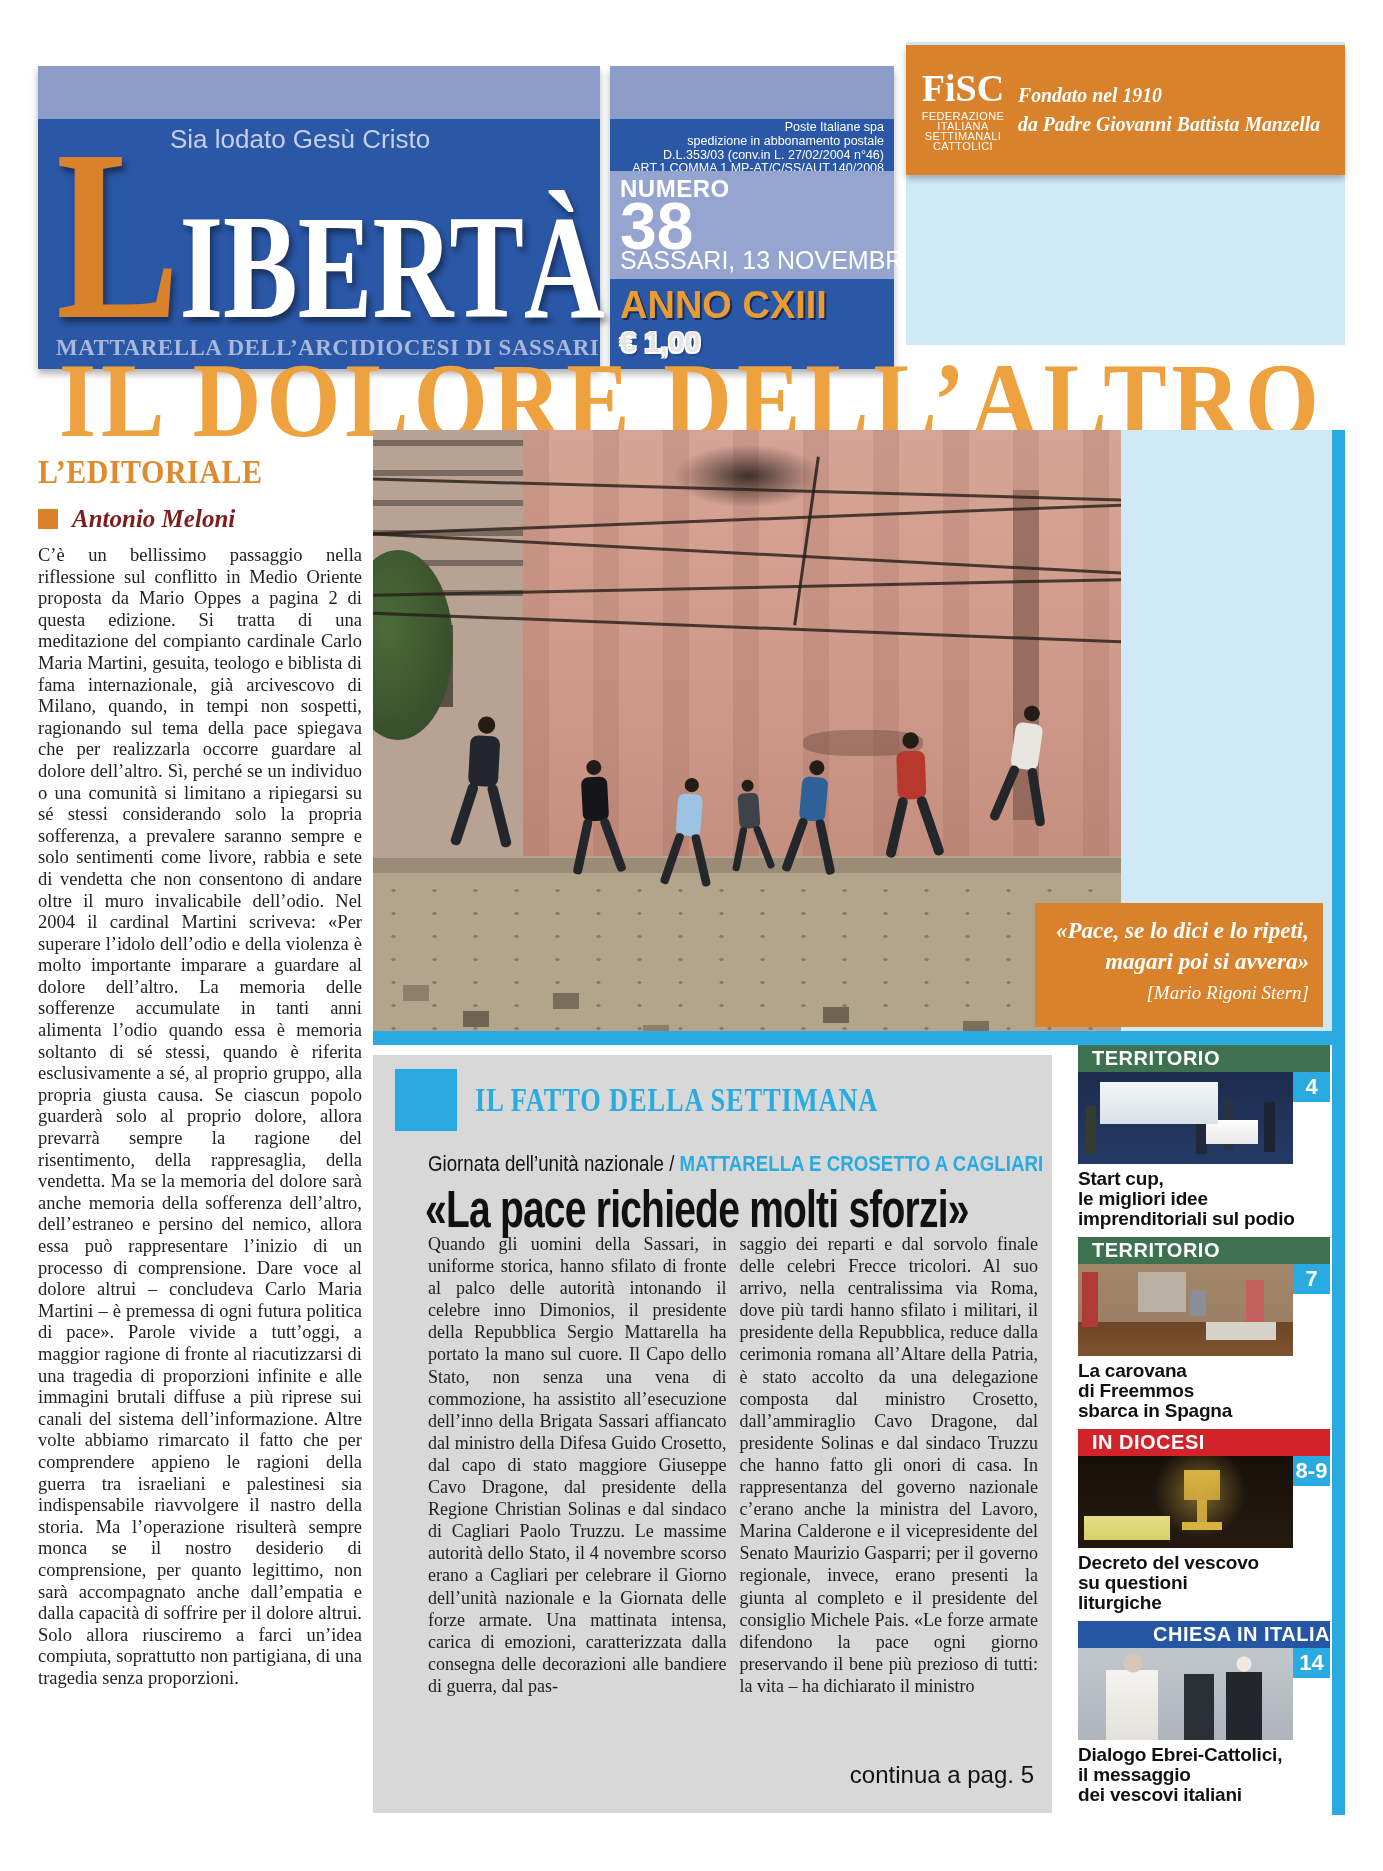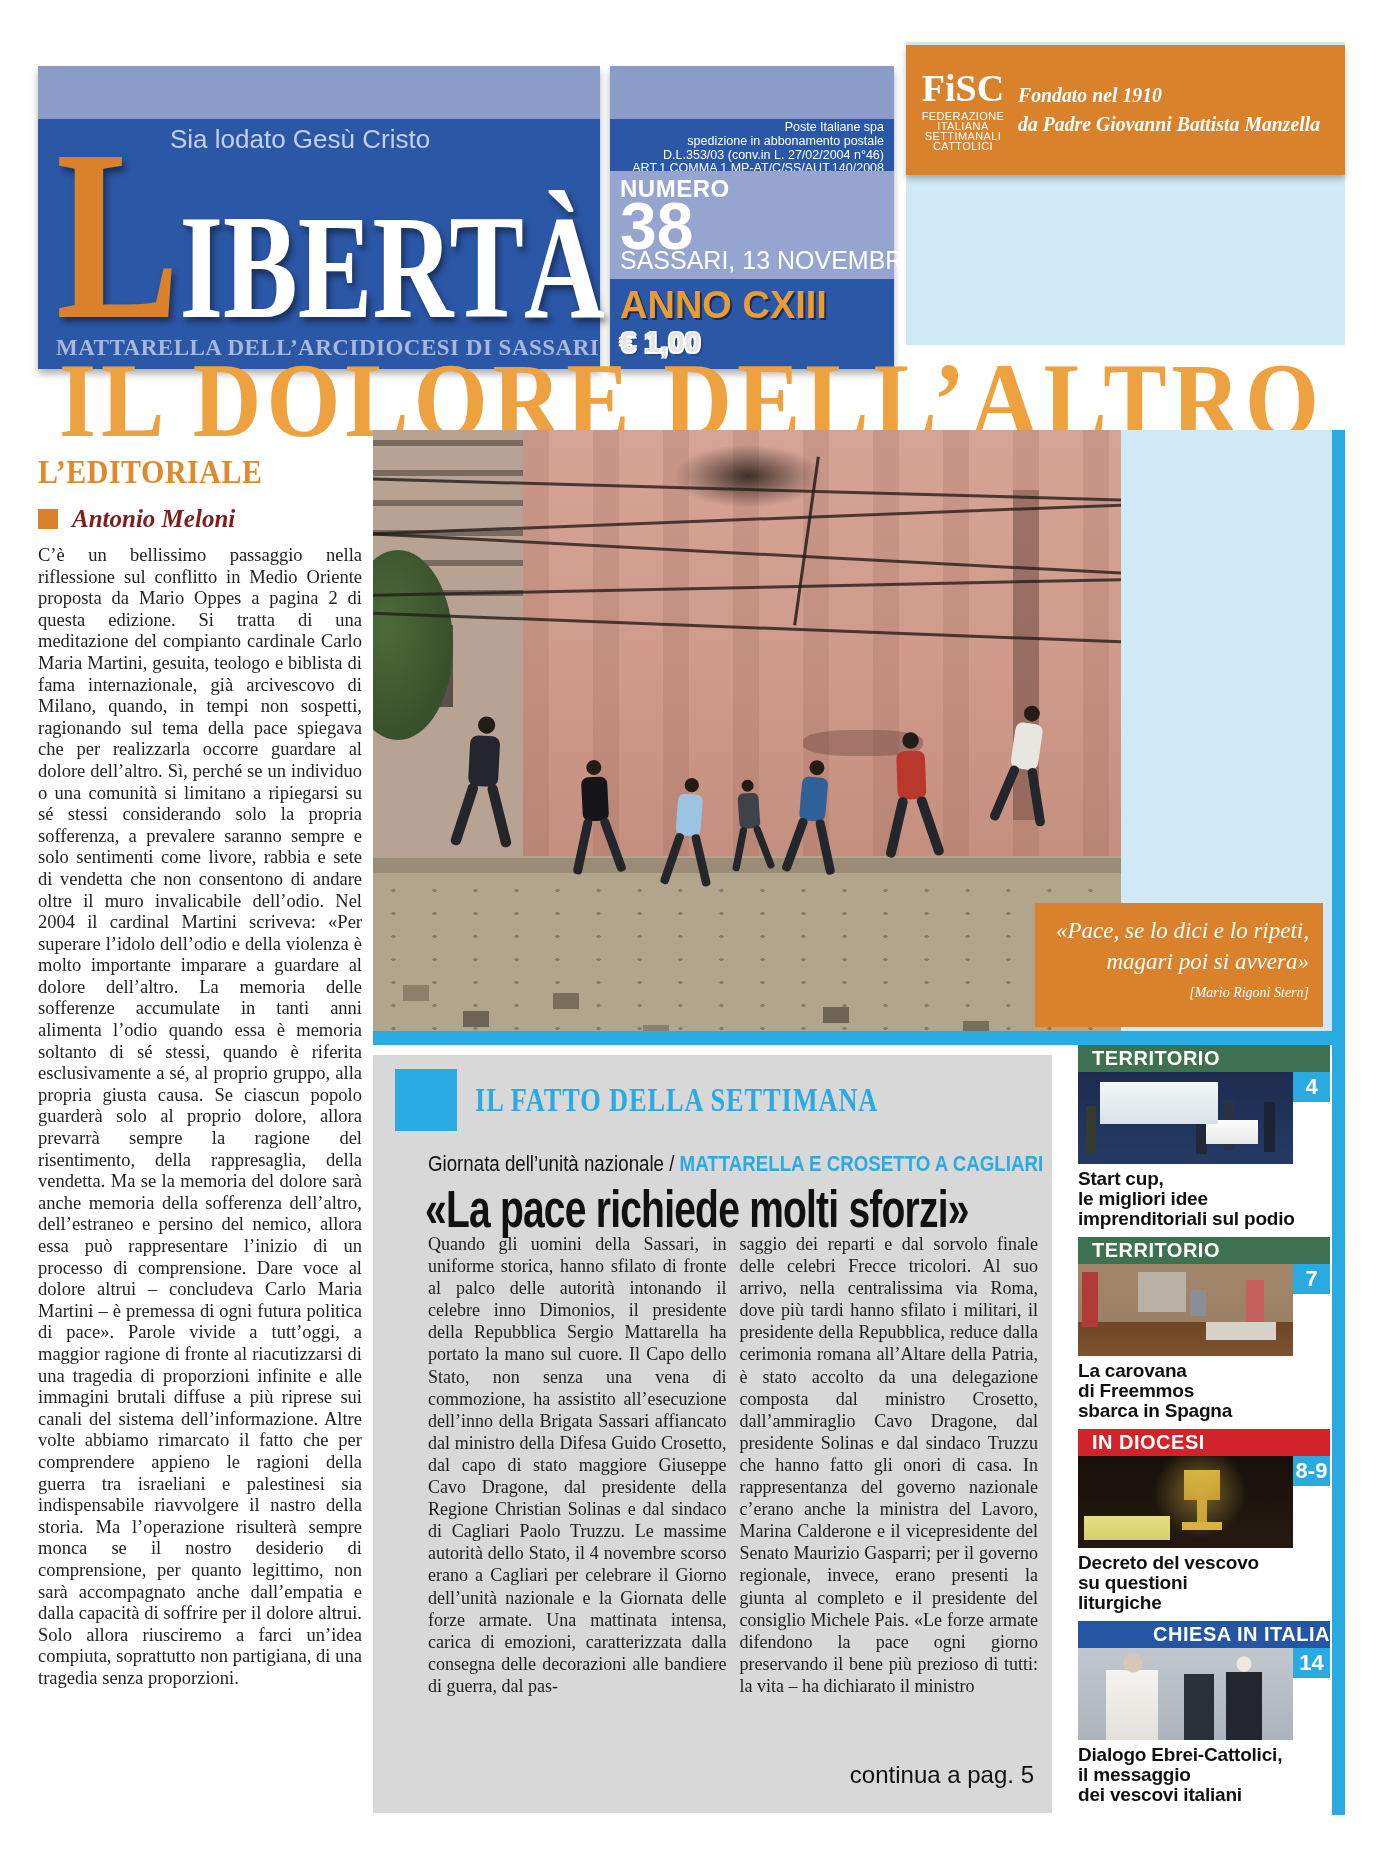--- a/index.html
+++ b/index.html
@@ -99,22 +99,22 @@
   .fig .legs::after  { right:3px; transform:rotate(-17deg); }
   .f1 { left:95px;  top:295px; transform:scale(1.15) rotate(3deg); }  .f1 .torso { background:#23262e; }
   .f2 { left:208px; top:330px; transform:rotate(-3deg); }             .f2 .torso { background:#15151a; }
   .f3 { left:300px; top:345px; transform:scale(.95) rotate(4deg); }   .f3 .torso { background:#9dc3e2; }
   .f4 { left:362px; top:338px; transform:scale(.8) rotate(-4deg); }   .f4 .torso { background:#3f4248; }
   .f5 { left:424px; top:330px; transform:rotate(5deg); }              .f5 .torso { background:#2f6098; }
   .f6 { left:524px; top:308px; transform:scale(1.1) rotate(-2deg); }  .f6 .torso { background:#b8392b; }
   .f7 { left:636px; top:278px; transform:scale(1.05) rotate(8deg); }  .f7 .torso { background:#e8e6e0; }
   .caption-box { position:absolute; left:662px; top:473px; width:288px; height:124px; background:#d9822b;
                  box-sizing:border-box; padding:12px 14px; text-align:right; color:#fff; }
-  .cap-line { font-weight:normal; font-style:italic; font-size:23px; line-height:31px; }
-  .cap-credit { font-style:italic; font-size:14px; line-height:32px; }
+  .cap-line { font-weight:bold; font-style:italic; font-size:23px; line-height:31px; }
+  .cap-credit { font-style:italic; font-size:19px; line-height:32px; }
   .photo-bottom-bar { position:absolute; left:0; bottom:0; width:959px; height:14px; background:#29abe2; }
   #right-rail { position:absolute; left:1332px; top:430px; width:13px; height:1385px; background:#29abe2; }
 
   
   #fact-box { position:absolute; left:373px; top:1055px; width:679px; height:758px; background:#d8d8d8; }
   .fact-square { position:absolute; left:22px; top:14px; width:62px; height:62px; background:#29abe2; }
   .fact-section { position:absolute; left:102px; top:26px; font-weight:bold; font-size:30px; color:#29abe2;
                   letter-spacing:1px; white-space:nowrap; transform:scale(.88,1.12); transform-origin:left top; }
   .fact-kicker { position:absolute; left:55px; top:96px; white-space:nowrap;
                  font-family:"Liberation Sans",sans-serif; font-size:22px; color:#111;

